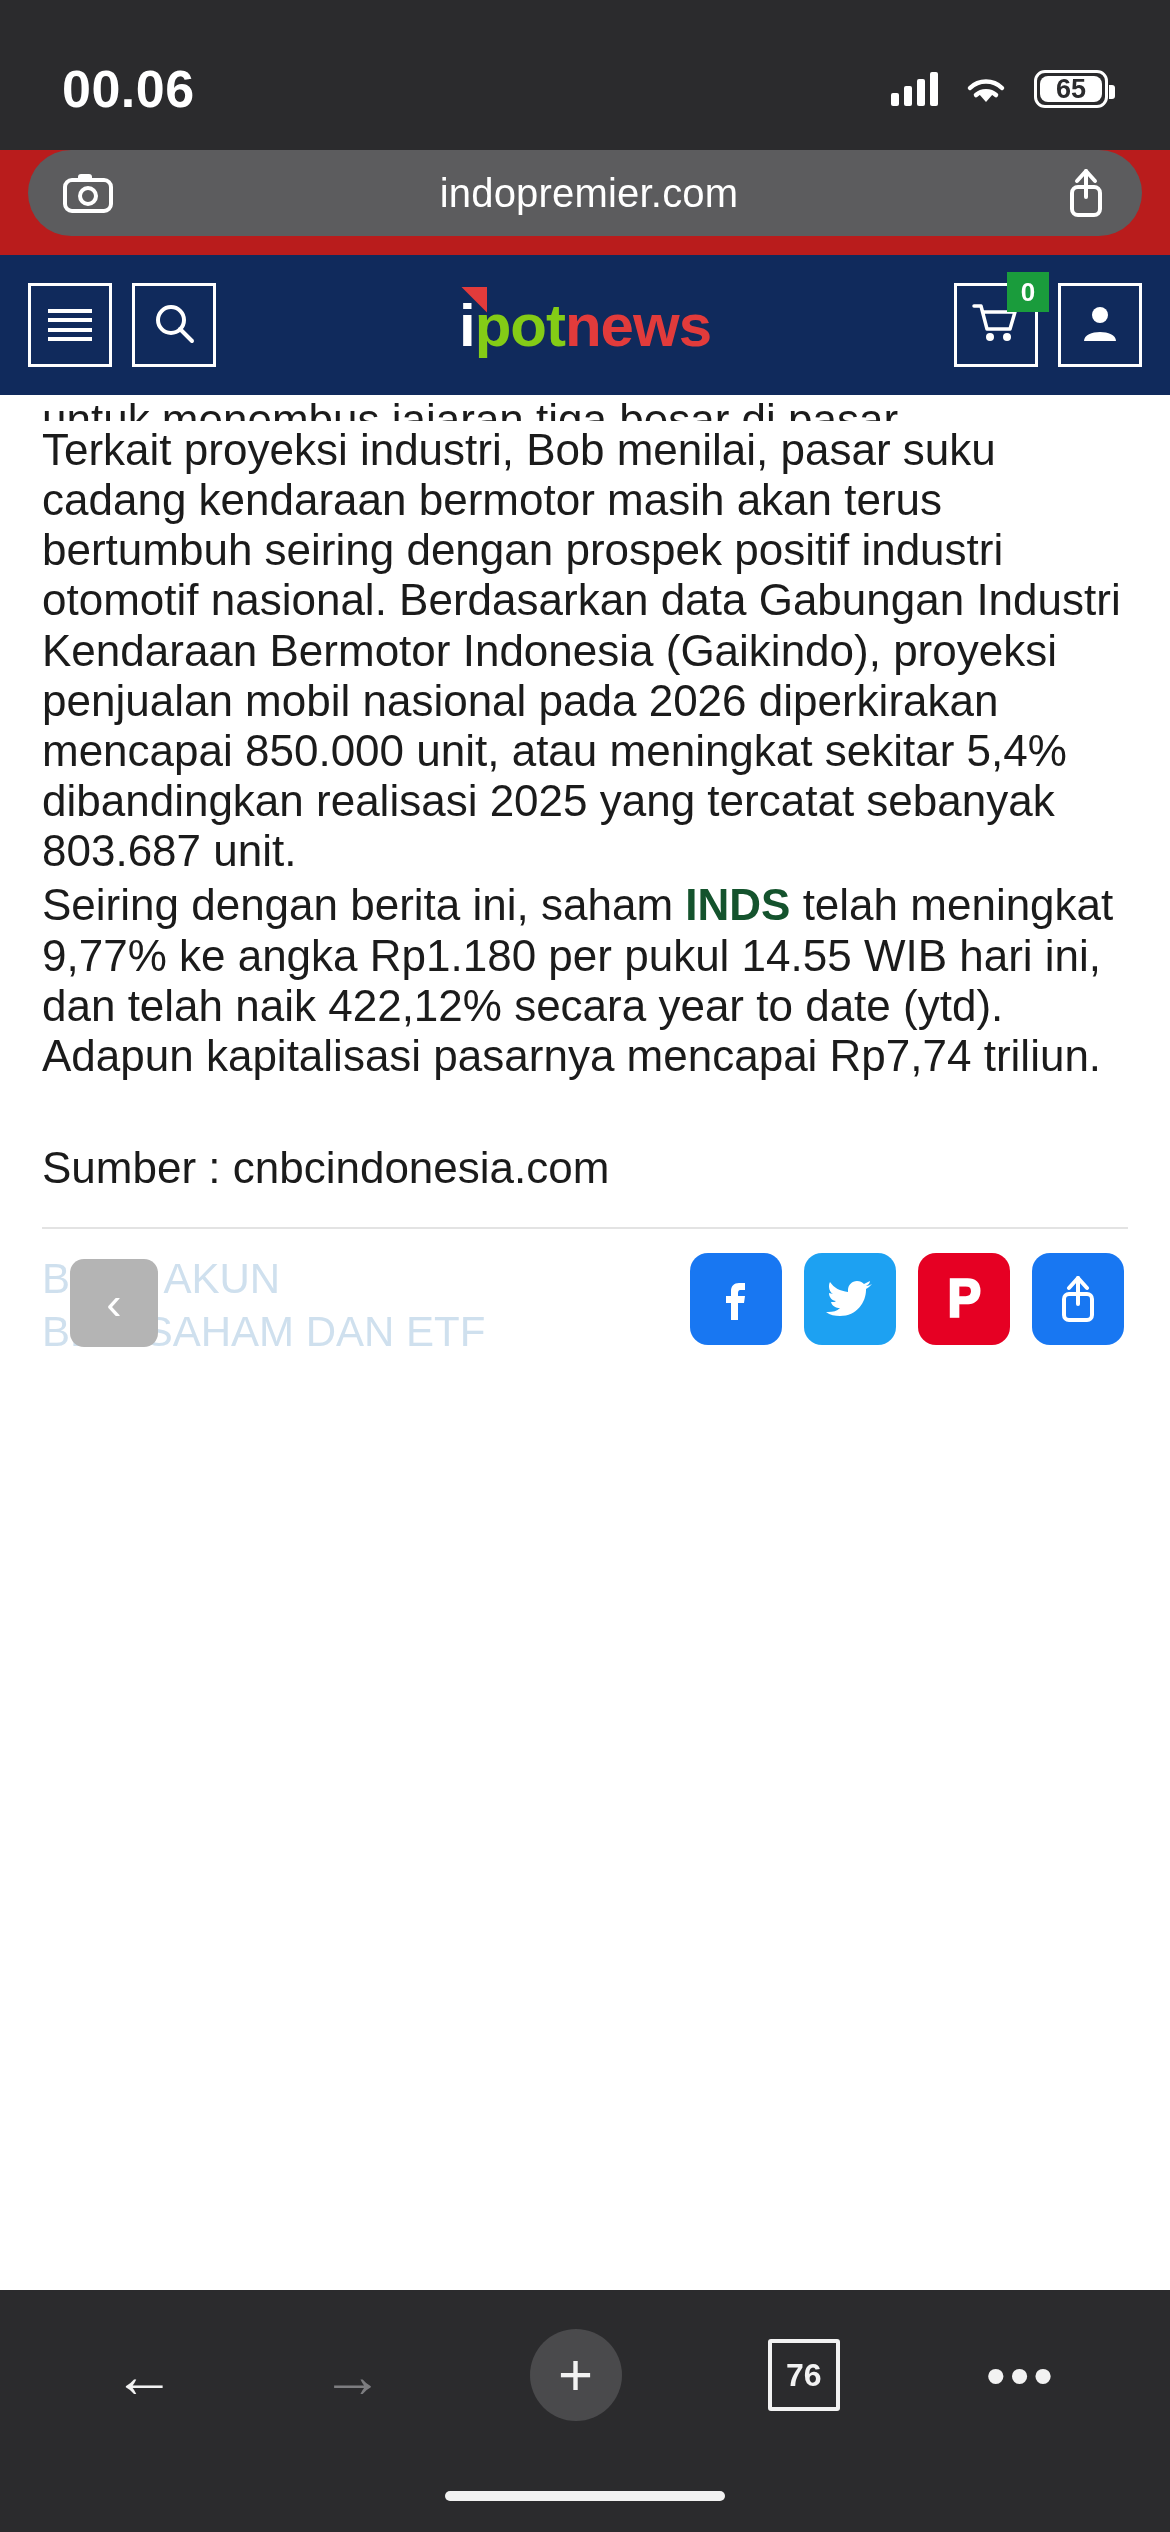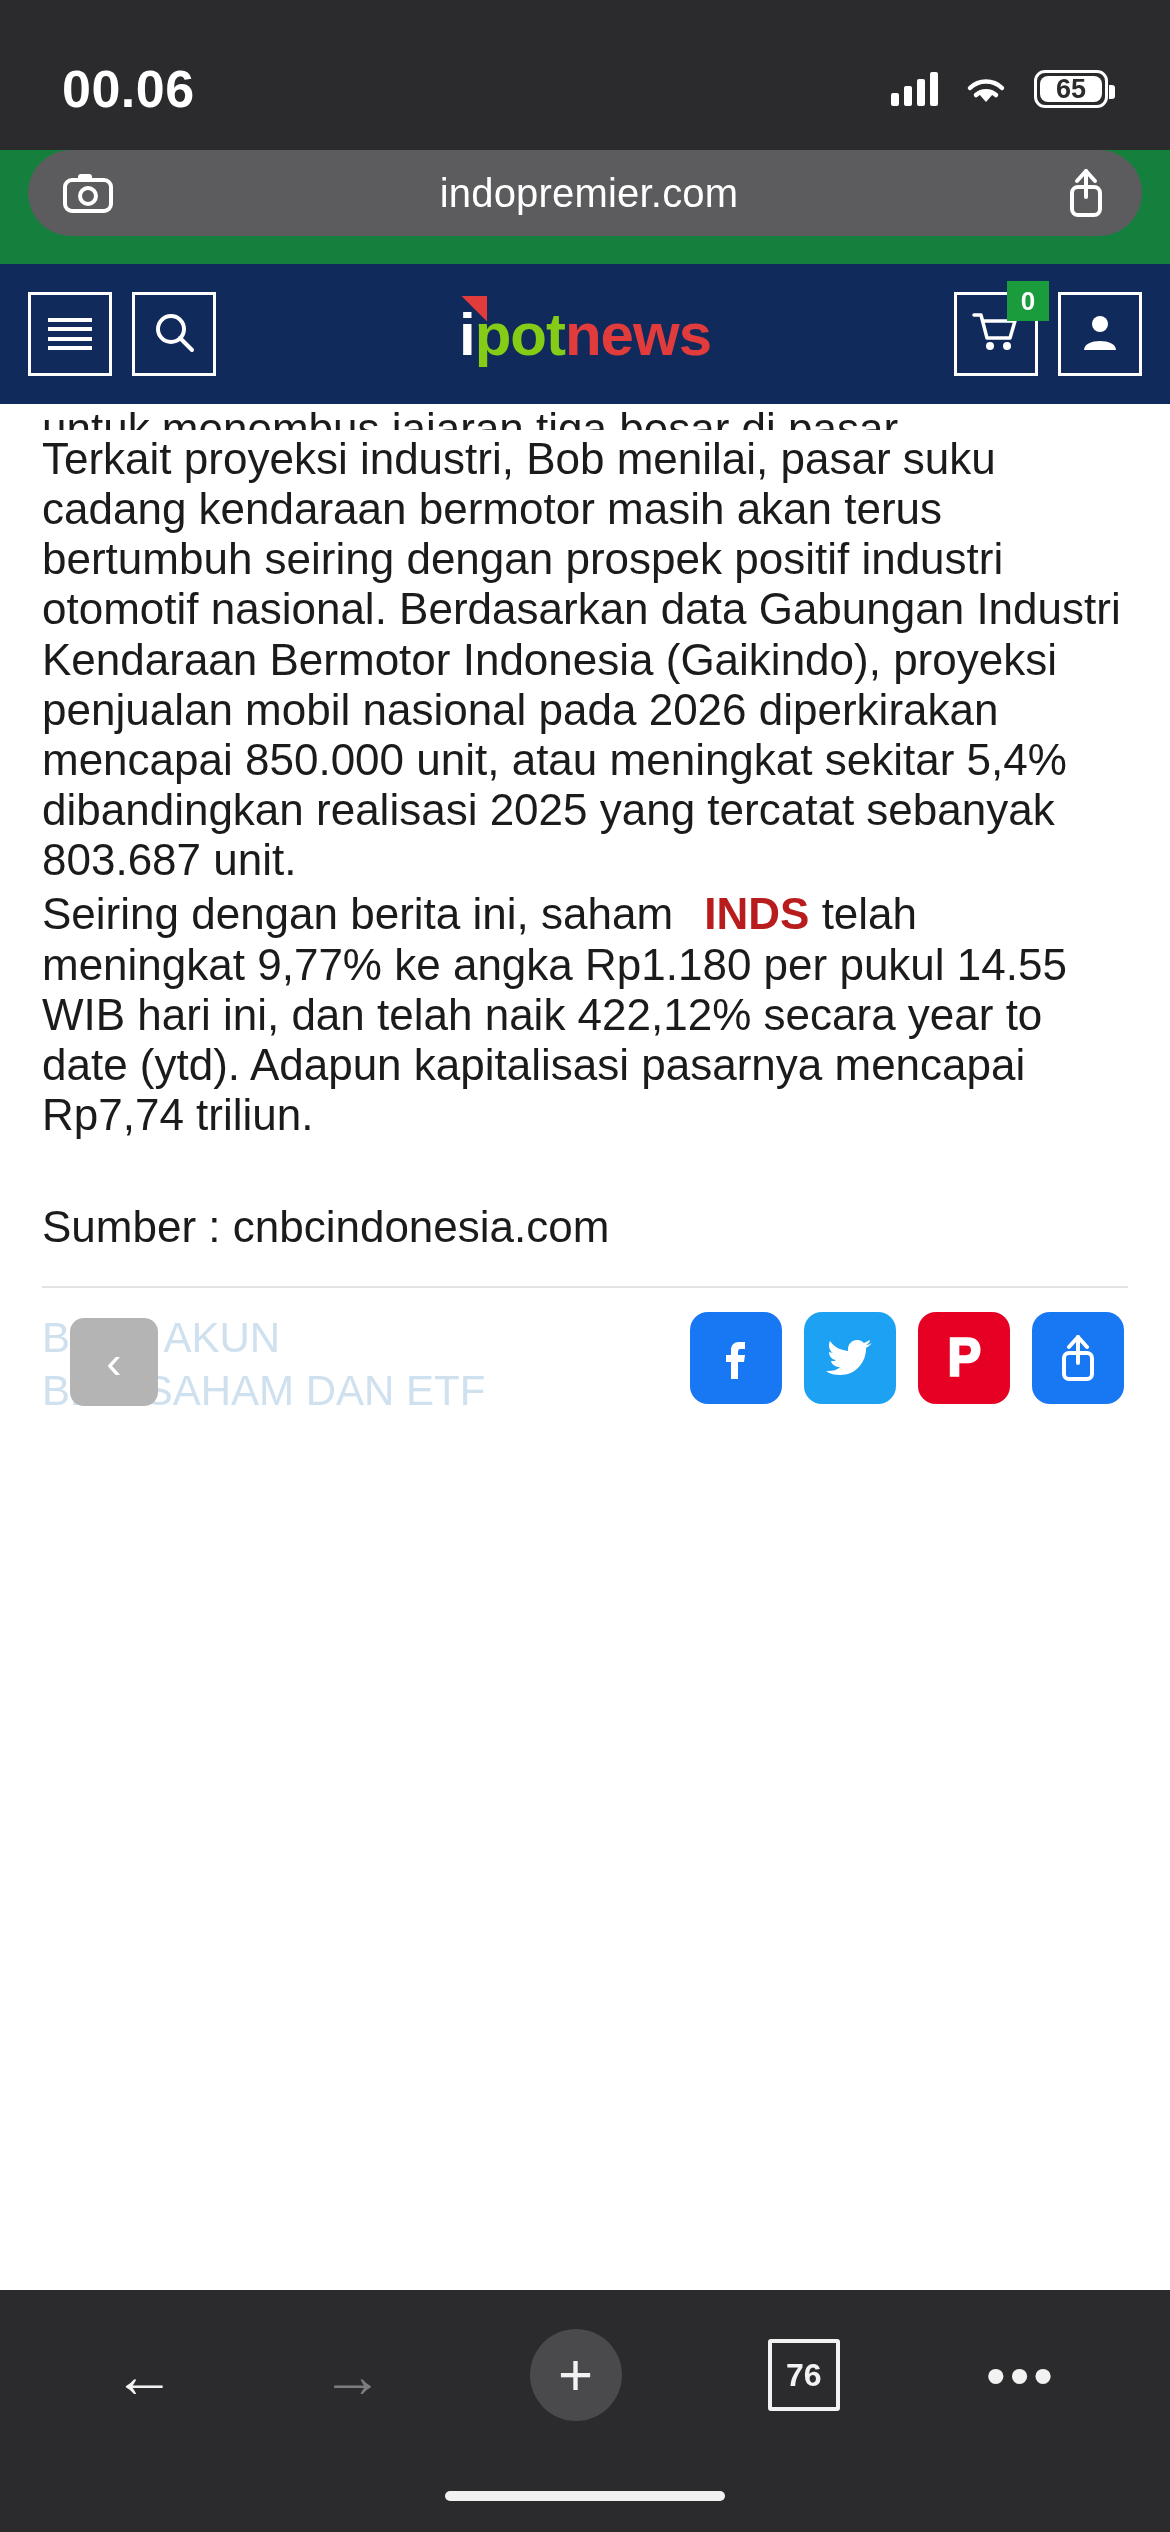--- a/index.html
+++ b/index.html
@@ -62,22 +62,22 @@
     position: absolute; left: 3px; top: 3px; bottom: 3px;
     width: 62px; background: #ffffff; border-radius: 8px;
   }
   .battery-text {
     position: relative; z-index: 2;
     font-size: 27px; font-weight: 600; color: #2b2b2d;
   }
 
   
   .urlbar-wrap {
-    background: #15803d;
-    padding: 0 28px 28px 28px;
+    background: #b91c1c;
+    padding: 0 28px 19px 28px;
     flex: 0 0 auto;
   }
   .urlbar {
     height: 86px;
     background: #5c5c5e;
     border-radius: 43px;
     display: flex;
     align-items: center;
     padding: 0 34px;
     position: relative;
@@ -148,21 +148,21 @@
     margin: 0 0 4px 0;
   }
   .clipped-line {
     font-size: 44px;
     line-height: 1.14;
     color: #1b1b1b;
     height: 26px;
     overflow: hidden;
     margin-bottom: 4px;
   }
-  .ticker { color: #b91c1c; font-weight: 600; margin-left: 19px; }
+  .ticker { color: #14532d; font-weight: 600; }
   .source {
     font-size: 44px;
     color: #1b1b1b;
     margin-top: 62px;
   }
   .divider {
     border-top: 2px solid #e3e3e3;
     margin: 34px 0 0 0;
   }
 

